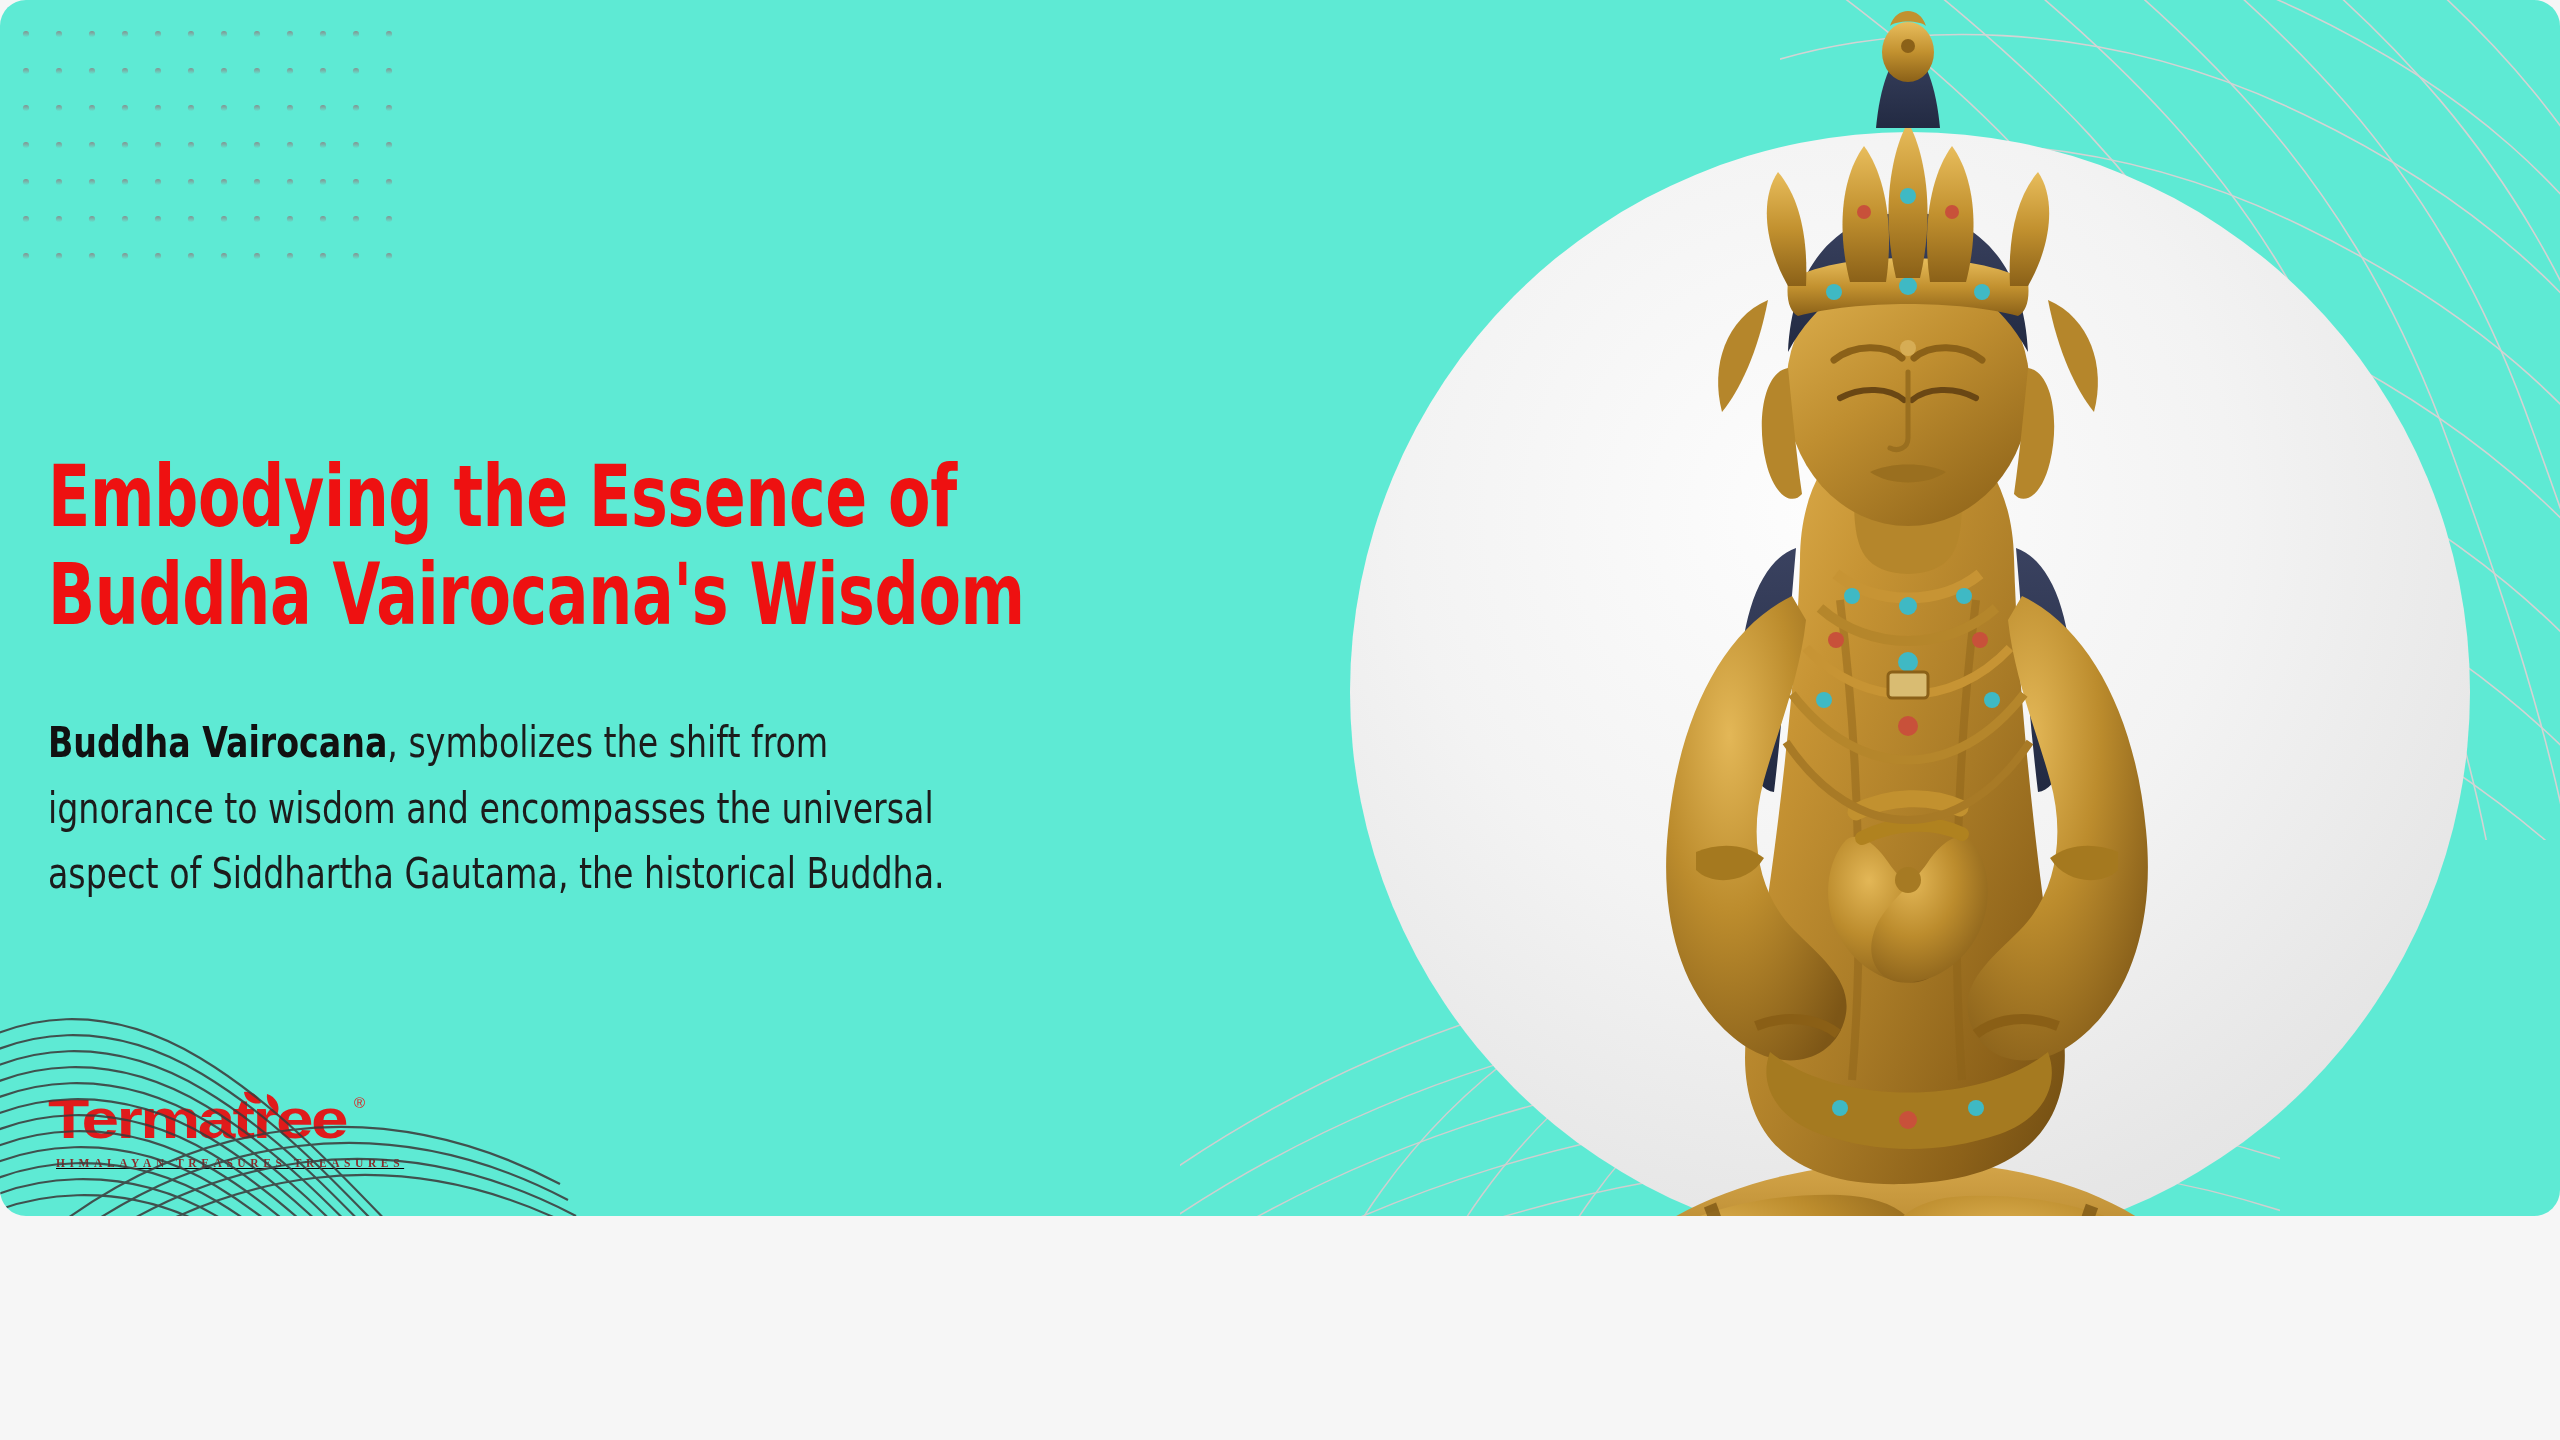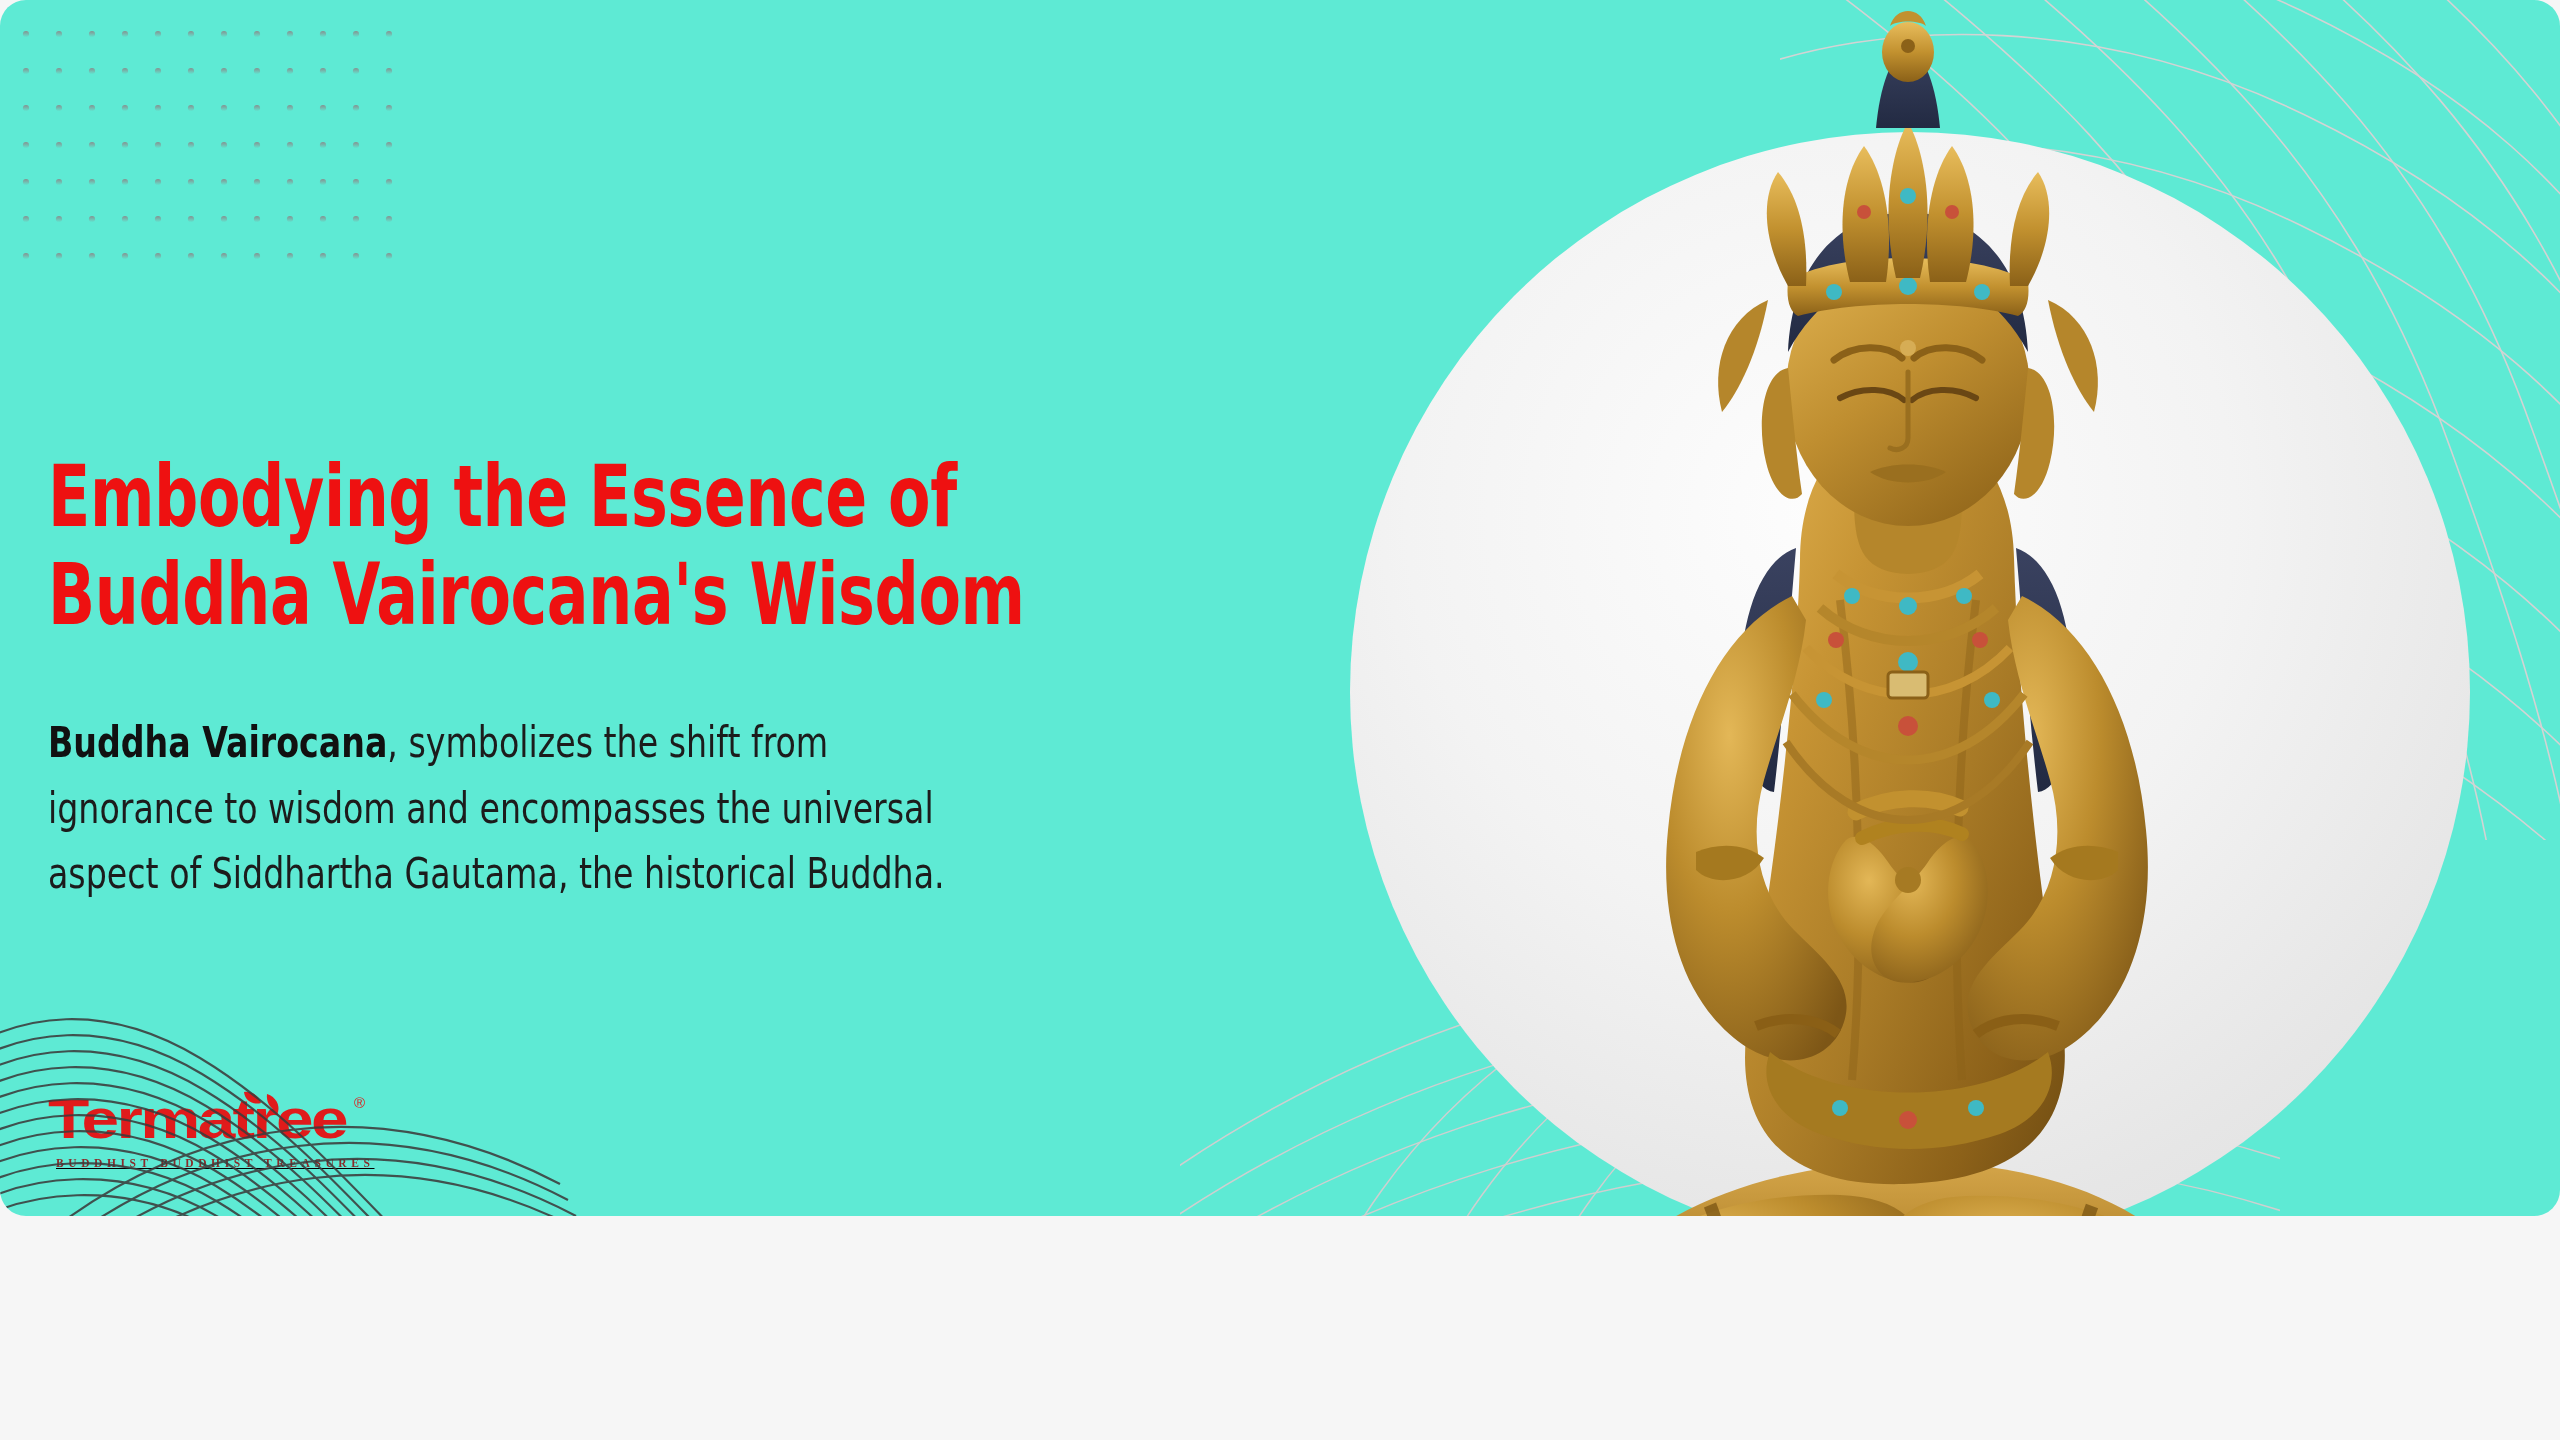--- a/index.html
+++ b/index.html
@@ -191,21 +191,21 @@
 
         <g fill="#e01b1b">
           <path d="M196,4 C204,3 211,8 213,15 C205,17 197,13 196,4 Z"></path>
           <path d="M219,6 C228,9 232,17 230,24 C222,21 218,14 219,6 Z"></path>
         </g>
 
         <text x="0" y="50" font-family="'Liberation Sans','DejaVu Sans',sans-serif" font-size="56" font-weight="700" letter-spacing="-2.2" fill="#e01b1b" textLength="298" lengthAdjust="spacingAndGlyphs">Termatree</text>
 
         <text x="306" y="20" font-family="'Liberation Sans',sans-serif" font-size="15" fill="#e01b1b">®</text>
       </svg>
-      <div class="logo-tagline">BUDDHIST BUDDHIST TREASURES</div>
+      <div class="logo-tagline">HIMALAYAN TREASURES TREASURES</div>
     </div>
   </div>
 
   <div class="coral-circle"></div>
 
   <svg class="wave-lines" viewBox="0 0 620 300" aria-hidden="true">
     <defs>
       <clipPath id="waveClip">
           <rect x="0" y="0" width="620" height="300"></rect>
         </clipPath>

